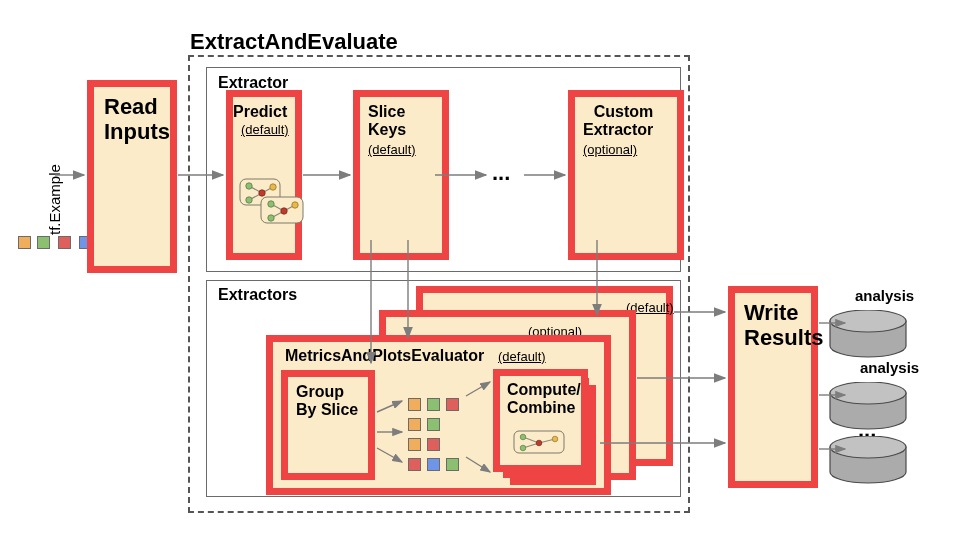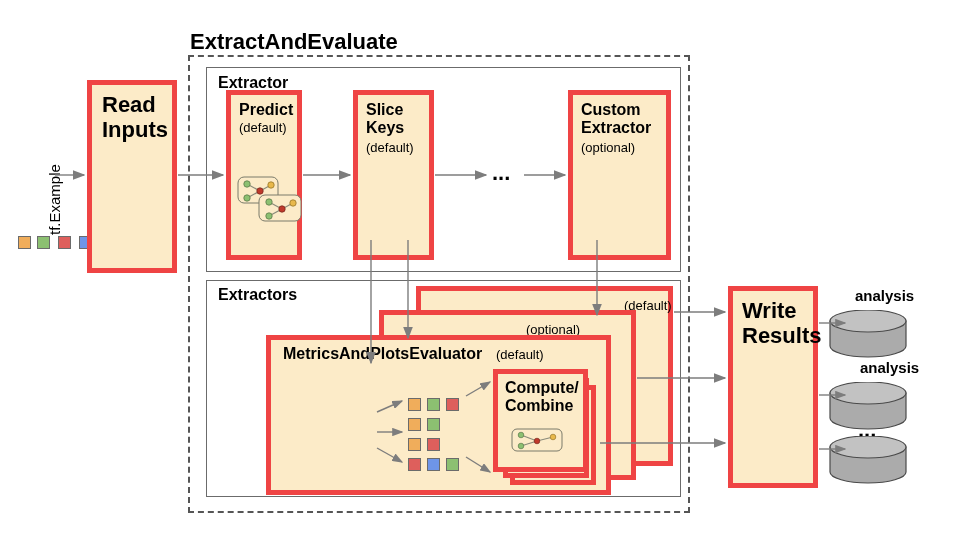--- a/index.html
+++ b/index.html
@@ -1,26 +1,26 @@
 <!DOCTYPE html>
 <html><head>
 <meta charset="utf-8">
 <style>
   html,body{margin:0;padding:0;background:#ffffff;}
   body{width:960px;height:540px;overflow:hidden;
        font-family:"Liberation Sans","DejaVu Sans",sans-serif;color:#000;}
   #stage{position:relative;width:960px;height:540px;}
 
   .box{position:absolute;box-sizing:border-box;}
-  .tan{background:#FCEBC8;border:5px solid #ef4444;}
+  .tan{background:#FCEBC8;border:7px solid #ef4444;}
   .plain{background:#ffffff;border:1px solid #6b6b6b;}
   .dashed{background:transparent;border:2px dashed #555;}
 
   .lbl{position:absolute;font-weight:bold;line-height:1.12;white-space:pre-line;}
-  .sub{font-weight:normal;}
+  .sub{font-weight:normal;text-decoration:underline;}
   .t18{font-size:22px;}
   .t16{font-size:16px;}
   .t15{font-size:15px;}
   .t13{font-size:13px;}
 
   .plainlbl{position:absolute;font-weight:bold;margin-left:20px;}
 
   .sq{position:absolute;width:13px;height:13px;border:1.5px solid #6b6b6b;box-sizing:border-box;}
   .c-or{background:#F0AD5B;}
   .c-gr{background:#8CC071;}
@@ -55,21 +55,21 @@
 
   <div class="lbl t18" style="left:190px;top:30px;">ExtractAndEvaluate</div>
 
   <div class="box dashed" style="left:188px;top:55px;width:502px;height:458px;"></div>
 
   <div class="box plain" style="left:206px;top:67px;width:475px;height:205px;">
     <div class="lbl t16" style="left:11px;top:6px;">Extractor</div>
   </div>
 
   <div class="box tan" style="left:226px;top:90px;width:76px;height:170px;">
-    <div class="lbl t16" style="left:8px;top:6px;">Predict</div>
+    <div class="lbl t16" style="left:0;top:6px;">Predict</div>
     <div class="lbl sub t13" style="left:8px;top:26px;">(default)</div>
     
     <span>
       <svg width="76" height="70" viewBox="0 0 76 70" style="position:absolute;left:2px;top:78px;">
         <rect x="5" y="4" width="40" height="26" rx="6" fill="#FCEBC8" stroke="#7a7a6a" stroke-width="1"></rect>
         <line x1="14" y1="11" x2="27" y2="18" stroke="#8a8a7a" stroke-width="1.2"></line>
         <line x1="14" y1="25" x2="27" y2="18" stroke="#8a8a7a" stroke-width="1.2"></line>
         <line x1="27" y1="18" x2="38" y2="12" stroke="#8a8a7a" stroke-width="1.2"></line>
         <circle cx="14" cy="11" r="3.2" fill="#8CC071" stroke="#5d7a4a" stroke-width="0.8"></circle>
         <circle cx="14" cy="25" r="3.2" fill="#8CC071" stroke="#5d7a4a" stroke-width="0.8"></circle>
@@ -80,29 +80,29 @@
         <line x1="36" y1="43" x2="49" y2="36" stroke="#8a8a7a" stroke-width="1.2"></line>
         <line x1="49" y1="36" x2="60" y2="30" stroke="#8a8a7a" stroke-width="1.2"></line>
         <circle cx="36" cy="29" r="3.2" fill="#8CC071" stroke="#5d7a4a" stroke-width="0.8"></circle>
         <circle cx="36" cy="43" r="3.2" fill="#8CC071" stroke="#5d7a4a" stroke-width="0.8"></circle>
         <circle cx="49" cy="36" r="3.2" fill="#C0392B" stroke="#7a2a20" stroke-width="0.8"></circle>
         <circle cx="60" cy="30" r="3.2" fill="#E8B84B" stroke="#97762a" stroke-width="0.8"></circle>
       </svg>
     </span>
   </div>
 
-  <div class="box tan" style="left:353px;top:90px;width:81px;height:170px;">
+  <div class="box tan" style="left:353px;top:90px;width:96px;height:170px;">
     <div class="lbl t16" style="left:8px;top:6px;">Slice
 Keys</div>
     <div class="lbl sub t13" style="left:8px;top:46px;">(default)</div>
   </div>
 
   <div class="lbl t18" style="left:492px;top:161px;">...</div>
 
-  <div class="box tan" style="left:568px;top:90px;width:103px;height:170px;">
+  <div class="box tan" style="left:568px;top:90px;width:116px;height:170px;text-align:right;">
     <div class="lbl t16" style="left:8px;top:6px;">Custom
 Extractor</div>
     <div class="lbl sub t13" style="left:8px;top:46px;">(optional)</div>
   </div>
 
   <div class="box plain" style="left:206px;top:280px;width:475px;height:217px;">
     <div class="lbl t16" style="left:11px;top:5px;">Extractors</div>
   </div>
 
   <div class="box tan" style="left:416px;top:286px;width:257px;height:180px;">
@@ -111,20 +111,24 @@
 
   <div class="box tan" style="left:379px;top:310px;width:257px;height:170px;">
     <div class="lbl sub t13" style="left:142px;top:8px;">(optional)</div>
   </div>
 
   <div class="box tan" style="left:266px;top:335px;width:345px;height:160px;">
     <div class="lbl t16" style="left:12px;top:5px;">MetricsAndPlotsEvaluator</div>
     <div class="lbl sub t13" style="left:225px;top:8px;">(default)</div>
   </div>
 
+  <div class="box tan" style="left:281px;top:370px;width:94px;height:110px;">
+    <div class="lbl t16" style="left:8px;top:6px;">Group
+By Slice</div>
+  </div>
 
   <div>
     <div class="sq c-or" style="left:408px;top:398px;"></div>
     <div class="sq c-gr" style="left:427px;top:398px;"></div>
     <div class="sq c-rd" style="left:446px;top:398px;"></div>
 
     <div class="sq c-or" style="left:408px;top:418px;"></div>
     <div class="sq c-gr" style="left:427px;top:418px;"></div>
 
     <div class="sq c-or" style="left:408px;top:438px;"></div>

